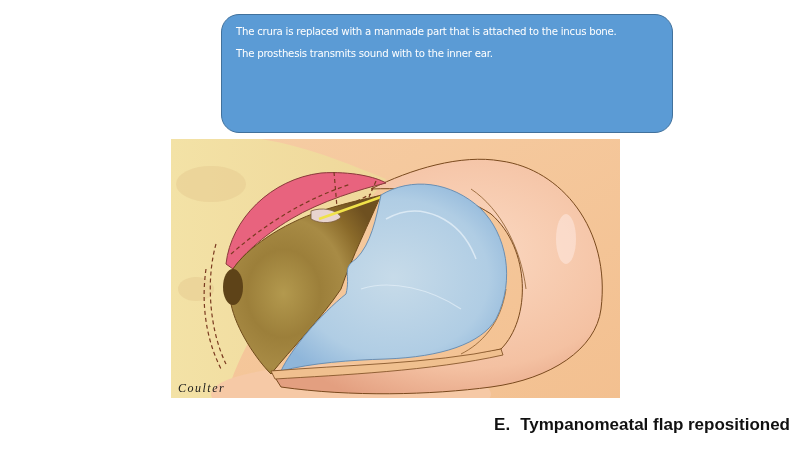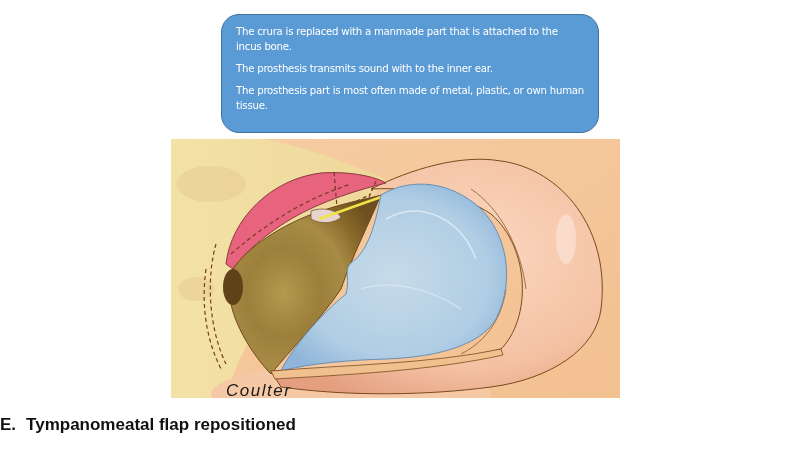--- a/index.html
+++ b/index.html
@@ -1,19 +1,19 @@
 <!DOCTYPE html>
 <html><head>
   <meta charset="utf-8">
   <style>
     html, body { margin: 0; padding: 0; background: #ffffff; }
     body { width: 790px; height: 449px; position: relative; overflow: hidden; font-family: "DejaVu Sans", sans-serif; }
 
     .callout {
-      position: absolute; left: 221px; top: 14px; width: 378px; height: 119px;
+      position: absolute; left: 221px; top: 14px; width: 452px; height: 119px;
       box-sizing: border-box;
       background: #5b9bd5;
       border: 1.5px solid #41719c;
       border-radius: 18px;
       padding: 9px 14px 0 14px;
       color: #ffffff;
       font-family: "DejaVu Sans", sans-serif;
       font-size: 10.2px;
       line-height: 15px;
       letter-spacing: -0.25px;
@@ -21,41 +21,40 @@
     .callout p { margin: 0 0 7px 0; }
 
     .figure {
       position: absolute; left: 171px; top: 139px; width: 449px; height: 259px;
       overflow: hidden;
     }
     .figure svg { display: block; }
 
     .caption {
       position: absolute; left: 0; width: 790px; top: 415px;
-      text-align: left;
+      text-align: right;
       font-family: "Liberation Sans", sans-serif;
       font-weight: bold;
       font-size: 17px;
       color: #111111;
     }
     .caption .letter { margin-right: 10px; }
 
     .signature {
       position: absolute; left: 178px; top: 381px;
-      font-family: Liberation Sans, sans-serif; font-style: italic;
-      font-size: 17px; letter-spacing: 1.5px; color: #1a1a1a; margin-left: 48px;
+      font-family: Liberation Serif, serif; font-style: italic;
+      font-size: 12px; letter-spacing: 1.5px; color: #1a1a1a;
     }
   </style>
 </head>
 <body>
 
 <div class="callout">
   <p>The crura is replaced with a manmade part that is attached to the incus bone.</p>
   <p>The prosthesis transmits sound with to the inner ear.</p>
-  <p>The prosthesis part is most often made of metal, plastic, or own human tissue.</p>
 </div>
 
 <div class="figure">
   <svg width="449" height="259" viewBox="0 0 449 259" xmlns="http://www.w3.org/2000/svg">
     <defs>
       <radialGradient id="canalGrad" cx="0.35" cy="0.55" r="0.7">
         <stop offset="0" stop-color="#b3994e"></stop>
         <stop offset="0.35" stop-color="#9c7f3a"></stop>
         <stop offset="0.6" stop-color="#a88b45"></stop>
         <stop offset="0.8" stop-color="#8a6a2a"></stop>

